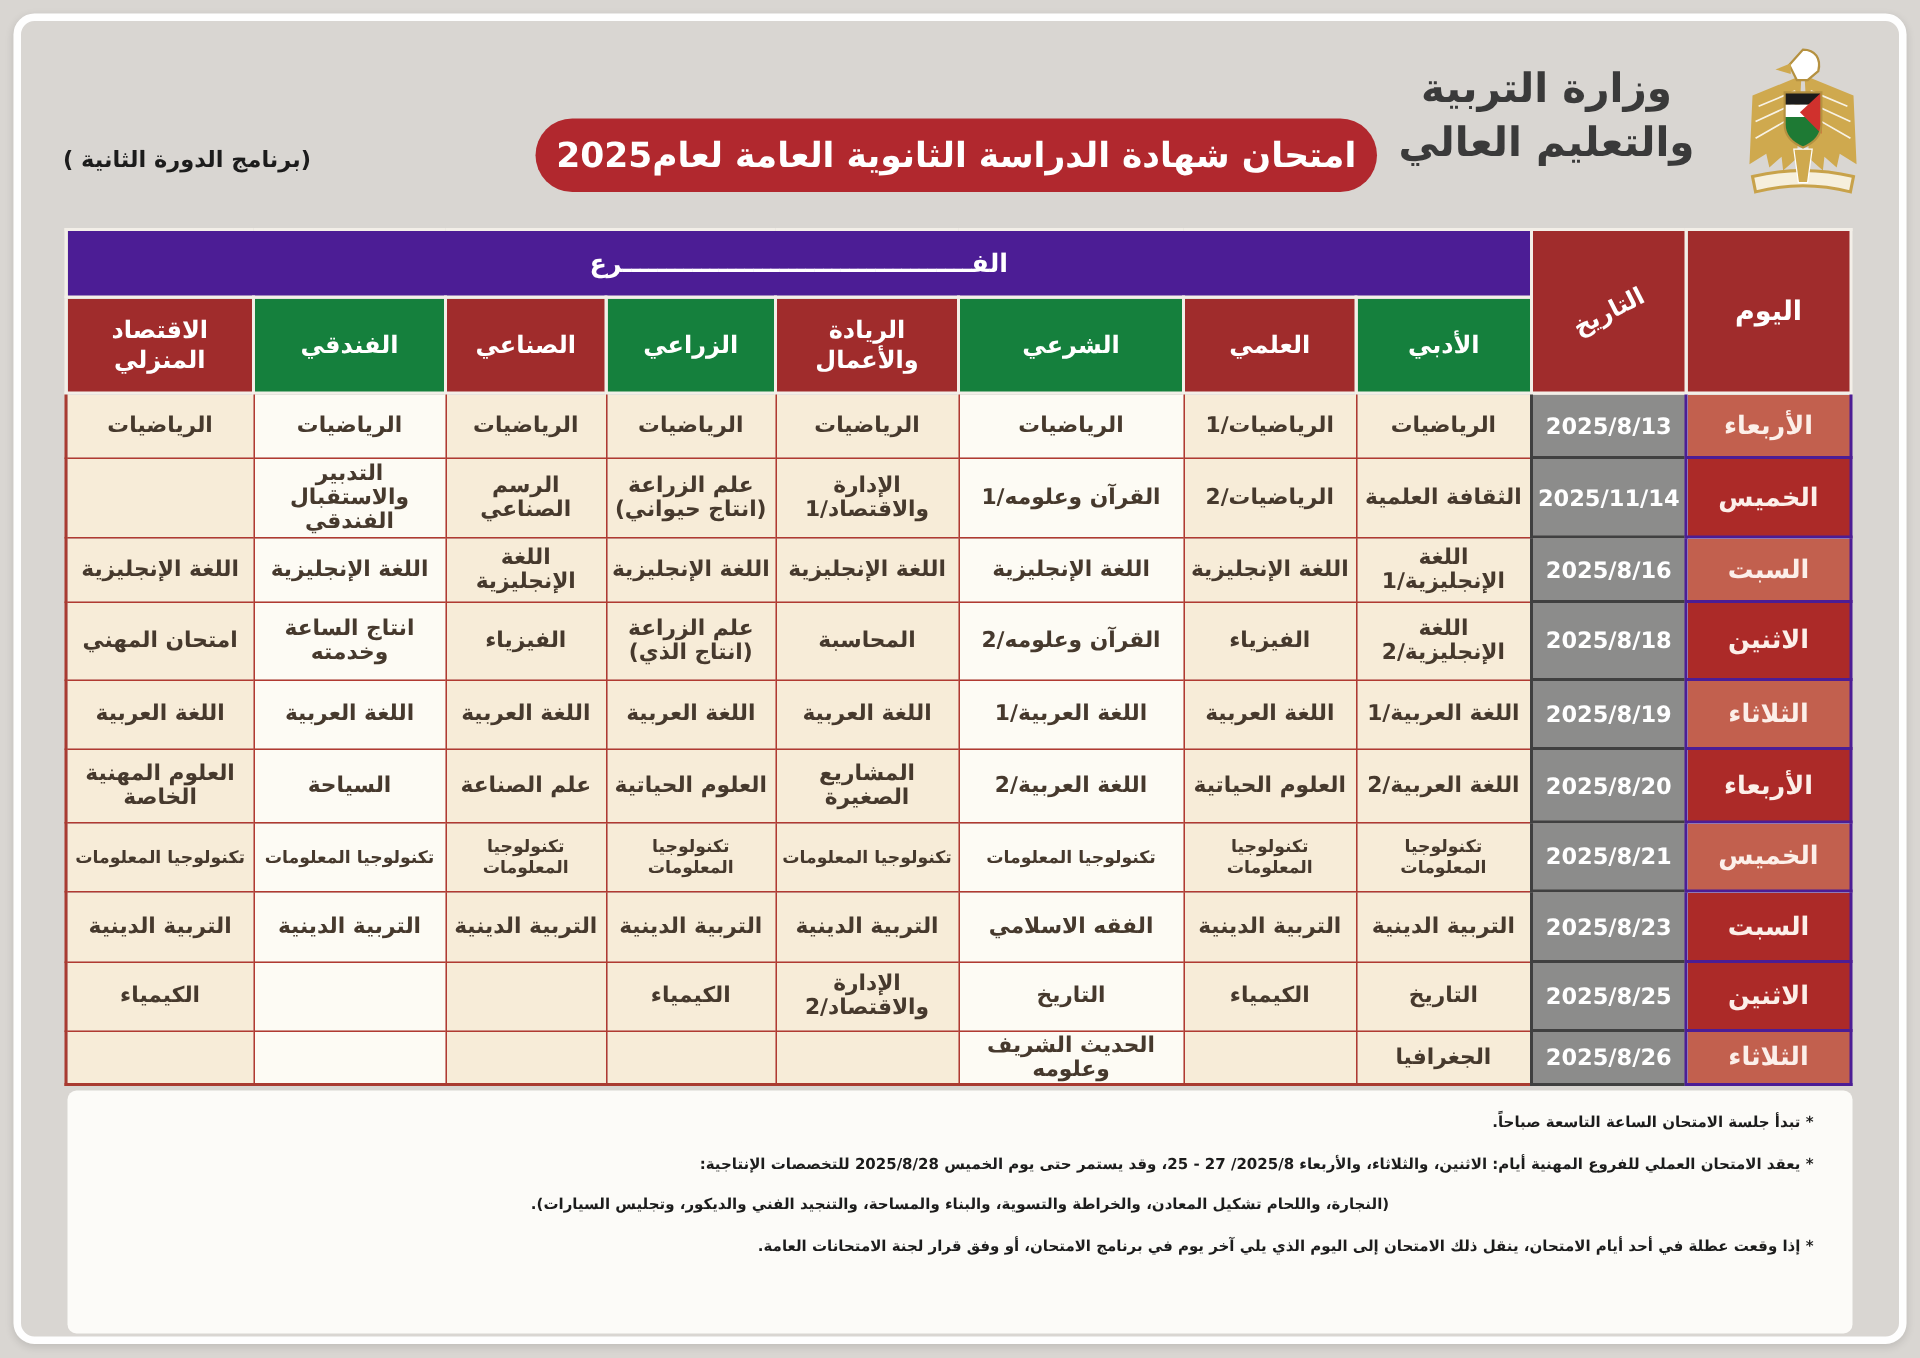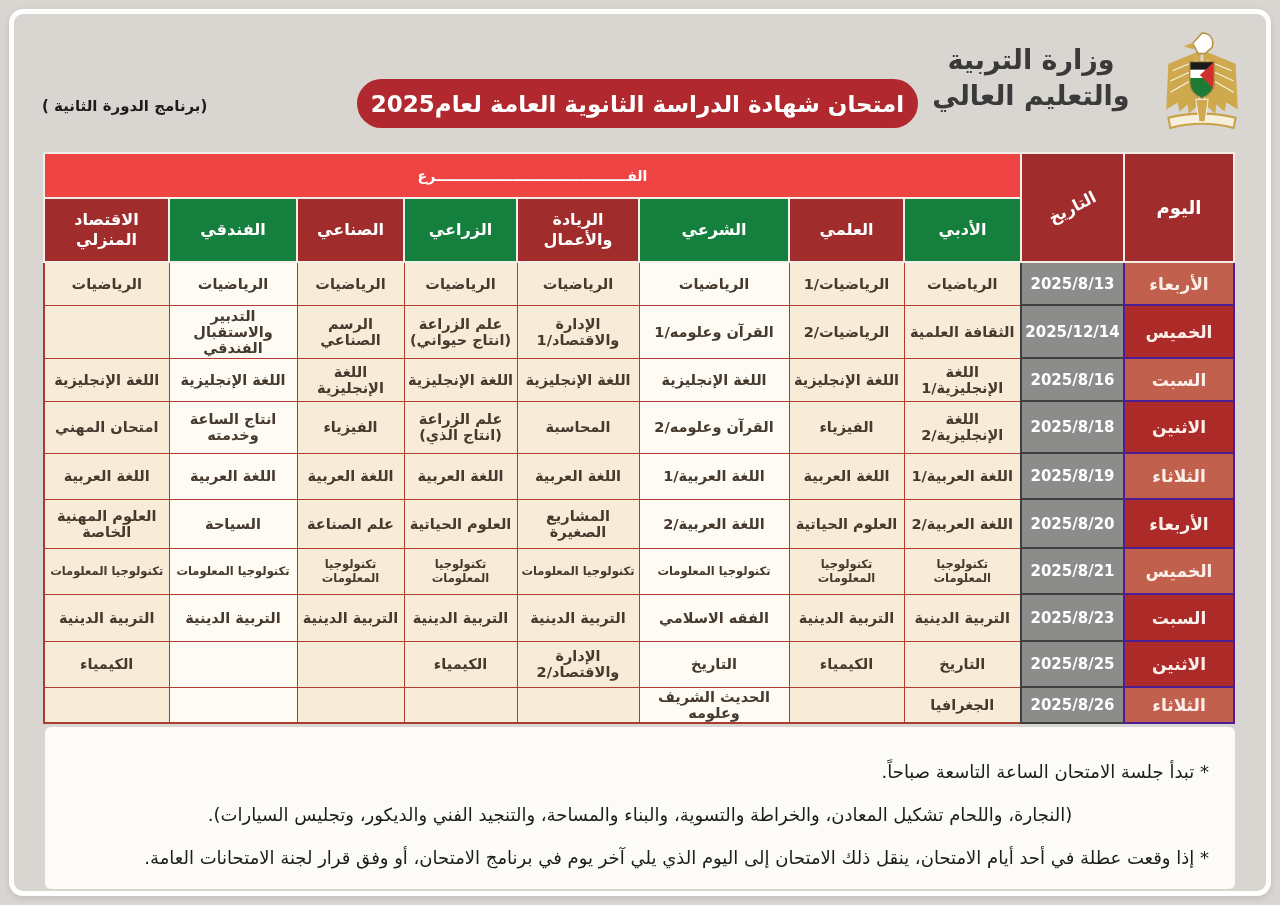--- a/index.html
+++ b/index.html
@@ -35,21 +35,21 @@
   table.sched{
     position:absolute;top:152px;right:45px;width:1190px;
     border-collapse:collapse;table-layout:fixed;direction:rtl;
     border:2px solid #a93b31;
   }
   .sched th,.sched td{
     text-align:center;vertical-align:middle;font-weight:bold;
     padding:1px 3px;overflow:hidden;
   }
   .sched th{border:2px solid #f3efe8;color:#fff}
-  .sched th.branch-span{background:#ef4444;height:41px;font-size:14px;letter-spacing:1px}
+  .sched th.branch-span{background:#4c1d95;height:41px;font-size:17px;letter-spacing:1px}
   .sched th.dayh{background:#a02c2c;font-size:18px}
   .sched th.dateh{background:#a02c2c;font-size:16px}
   .sched th.dateh .rot{display:inline-block;transform:rotate(-27deg)}
   .sched th.branch{height:60px;font-size:16px;line-height:1.25}
   .sched th.branch.light{background:#15803d}
   .sched th.branch.dark{background:#a02c2c}
   .sched td{border:1.5px solid #b13a31;font-size:14.5px;color:#46392d}
   .sched td.day{border:2px solid #4c1d95;color:#fcefe9;font-size:17px}
   .sched td.day.light{background:#c2604e}
   .sched td.day.dark{background:#ac2a28}
@@ -57,21 +57,21 @@
   .sched td.subj.cream{background:#f7ecd8}
   .sched td.subj.white{background:#fdfbf4}
   .sched td.subj.small{font-size:11.5px}
   
   .notes{
     position:absolute;top:727px;right:45px;width:1190px;height:162px;
     background:#fcfbf8;border-radius:6px;box-sizing:border-box;
     padding:15px 26px 0 26px;direction:rtl;
   }
   .notes p{
-    margin:17px 0 13px 0;font-size:18px;font-weight:normal;color:#1c1c1c;
+    margin:0 0 13px 0;font-size:10px;font-weight:bold;color:#1c1c1c;
     text-align:right;line-height:1.45;
   }
   .notes p.center{text-align:center}
 </style>
 </head>
 <body>
 
 <div class="page">
   <div class="frame"></div>
 
@@ -151,21 +151,21 @@
           <td class="subj cream">الرياضيات/1</td>
           <td class="subj white">الرياضيات</td>
           <td class="subj cream">الرياضيات</td>
           <td class="subj cream">الرياضيات</td>
           <td class="subj cream">الرياضيات</td>
           <td class="subj white">الرياضيات</td>
           <td class="subj cream">الرياضيات</td>
         </tr>
         <tr style="height: 53px;">
           <td class="day dark">الخميس</td>
-          <td class="date">2025/12/14</td>
+          <td class="date">2025/11/14</td>
           <td class="subj cream">الثقافة العلمية</td>
           <td class="subj cream">الرياضيات/2</td>
           <td class="subj white">القرآن وعلومه/1</td>
           <td class="subj cream">الإدارة والاقتصاد/1</td>
           <td class="subj cream">علم الزراعة (انتاج حيواني)</td>
           <td class="subj cream">الرسم الصناعي</td>
           <td class="subj white">التدبير والاستقبال الفندقي</td>
           <td class="subj cream"></td>
         </tr>
         <tr style="height: 43px;">
@@ -262,16 +262,17 @@
           <td class="subj cream"></td>
           <td class="subj cream"></td>
           <td class="subj white"></td>
           <td class="subj cream"></td>
         </tr>
       </tbody>
   </table>
 
   <div class="notes">
     <p>* تبدأ جلسة الامتحان الساعة التاسعة صباحاً.</p>
+    <p>* يعقد الامتحان العملي للفروع المهنية أيام: الاثنين، والثلاثاء، والأربعاء  ‎25 - 27 /2025/8‎، وقد يستمر حتى يوم الخميس  2025/8/28 للتخصصات الإنتاجية:</p>
     <p class="center">(النجارة، واللحام تشكيل المعادن، والخراطة والتسوية، والبناء والمساحة، والتنجيد الفني والديكور، وتجليس السيارات).</p>
     <p>* إذا وقعت عطلة في أحد أيام الامتحان، ينقل ذلك الامتحان إلى اليوم الذي يلي آخر يوم في برنامج الامتحان، أو وفق قرار لجنة الامتحانات العامة.</p>
   </div>
 </div>
 
 </body></html>

